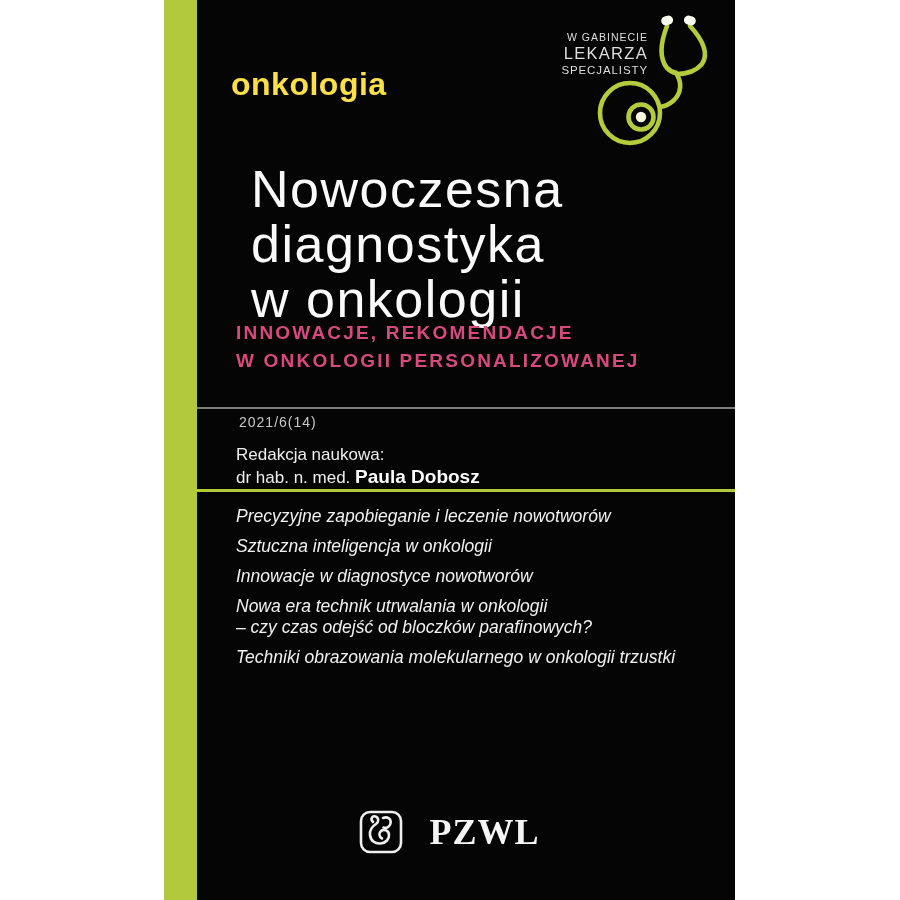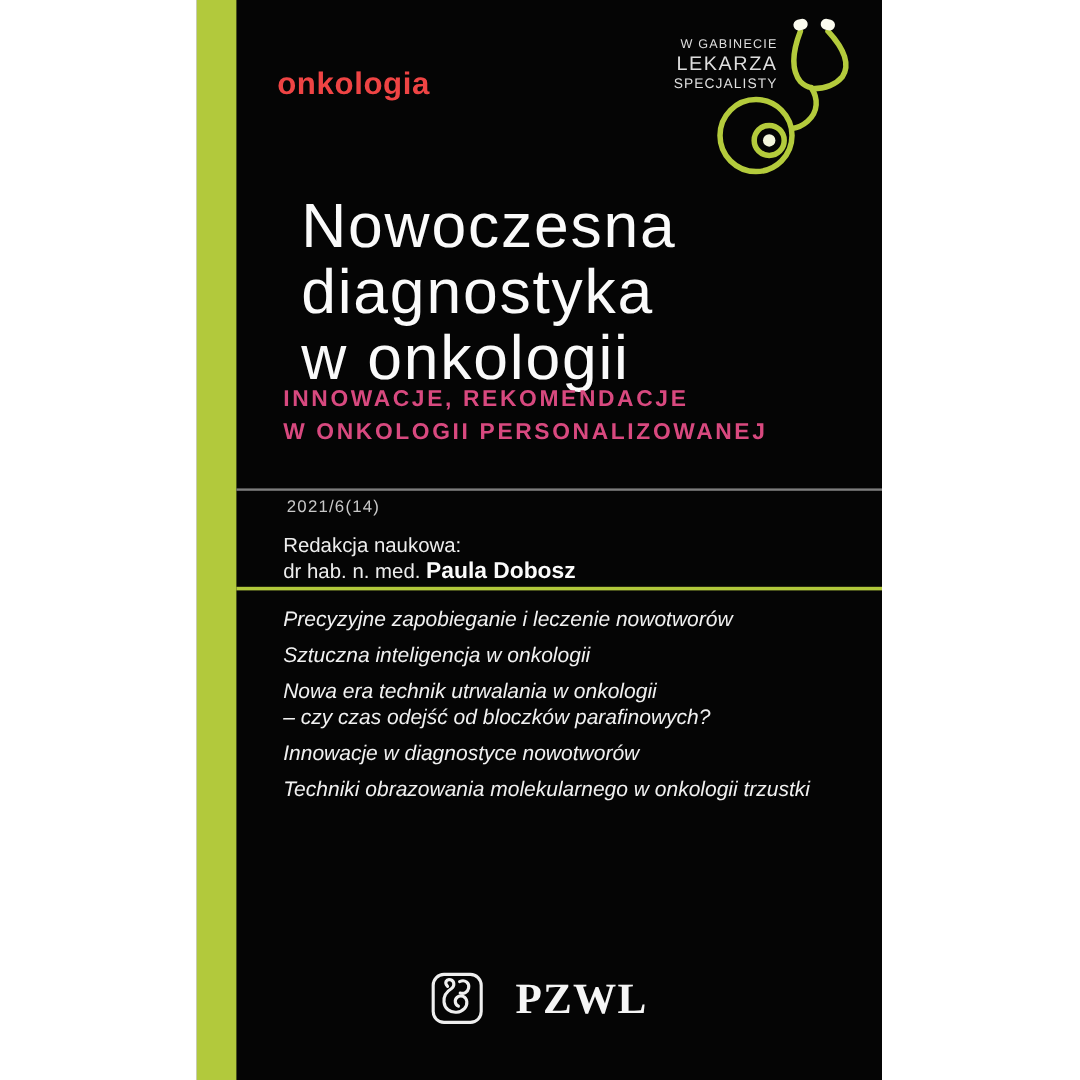--- a/index.html
+++ b/index.html
@@ -2,22 +2,22 @@
 <html><head>
 <meta charset="utf-8">
 <style>
   html,body{margin:0;padding:0;}
   body{width:900px;height:900px;background:#ffffff;font-family:"Liberation Sans",sans-serif;}
   .stage{position:relative;width:900px;height:900px;background:#ffffff;overflow:hidden;}
 
   .cover{position:absolute;left:164px;top:0;width:571px;height:900px;background:#050505;}
   .spine{position:absolute;left:0;top:0;width:33px;height:900px;background:#b2c93c;}
 
-  .brand{position:absolute;left:67px;top:54px;font-size:26px;font-weight:700;
-         color:#ef4444;letter-spacing:0.5px;}
+  .brand{position:absolute;left:67px;top:66px;font-size:32px;font-weight:700;
+         color:#fde047;letter-spacing:0.5px;}
 
   .badge-text{position:absolute;right:87px;top:31px;text-align:right;color:#dedede;}
   .badge-l1{font-size:10.5px;letter-spacing:1px;line-height:13px;}
   .badge-l2{font-size:16.5px;letter-spacing:1.3px;line-height:19px;}
   .badge-l3{font-size:11.5px;letter-spacing:0.9px;line-height:14px;}
 
   .steth{position:absolute;left:430px;top:0;}
 
   .title{position:absolute;left:71px;top:146px;margin:16px;font-size:52px;font-weight:400;
          color:#fafafa;line-height:55px;letter-spacing:1.5px;}
@@ -98,25 +98,25 @@
     <div class="rule-green"></div>
 
     <div class="topics">
       <div class="topic">
         <div>Precyzyjne zapobieganie i leczenie nowotworów</div>
       </div>
       <div class="topic">
         <div>Sztuczna inteligencja w onkologii</div>
       </div>
       <div class="topic">
+        <div>Innowacje w diagnostyce nowotworów</div>
+      </div>
+      <div class="topic">
         <div>Nowa era technik utrwalania w onkologii</div>
         <div>– czy czas odejść od bloczków parafinowych?</div>
-      </div>
-      <div class="topic">
-        <div>Innowacje w diagnostyce nowotworów</div>
       </div>
       <div class="topic">
         <div>Techniki obrazowania molekularnego w onkologii trzustki</div>
       </div>
     </div>
 
     <div class="publisher">
       <svg width="44" height="44" viewBox="0 0 44 44">
         <rect x="2" y="2" width="40" height="40" rx="9" fill="none" stroke="#efefef" stroke-width="2.6"></rect>
         <g fill="none" stroke="#efefef" stroke-width="2.6" stroke-linecap="round">

